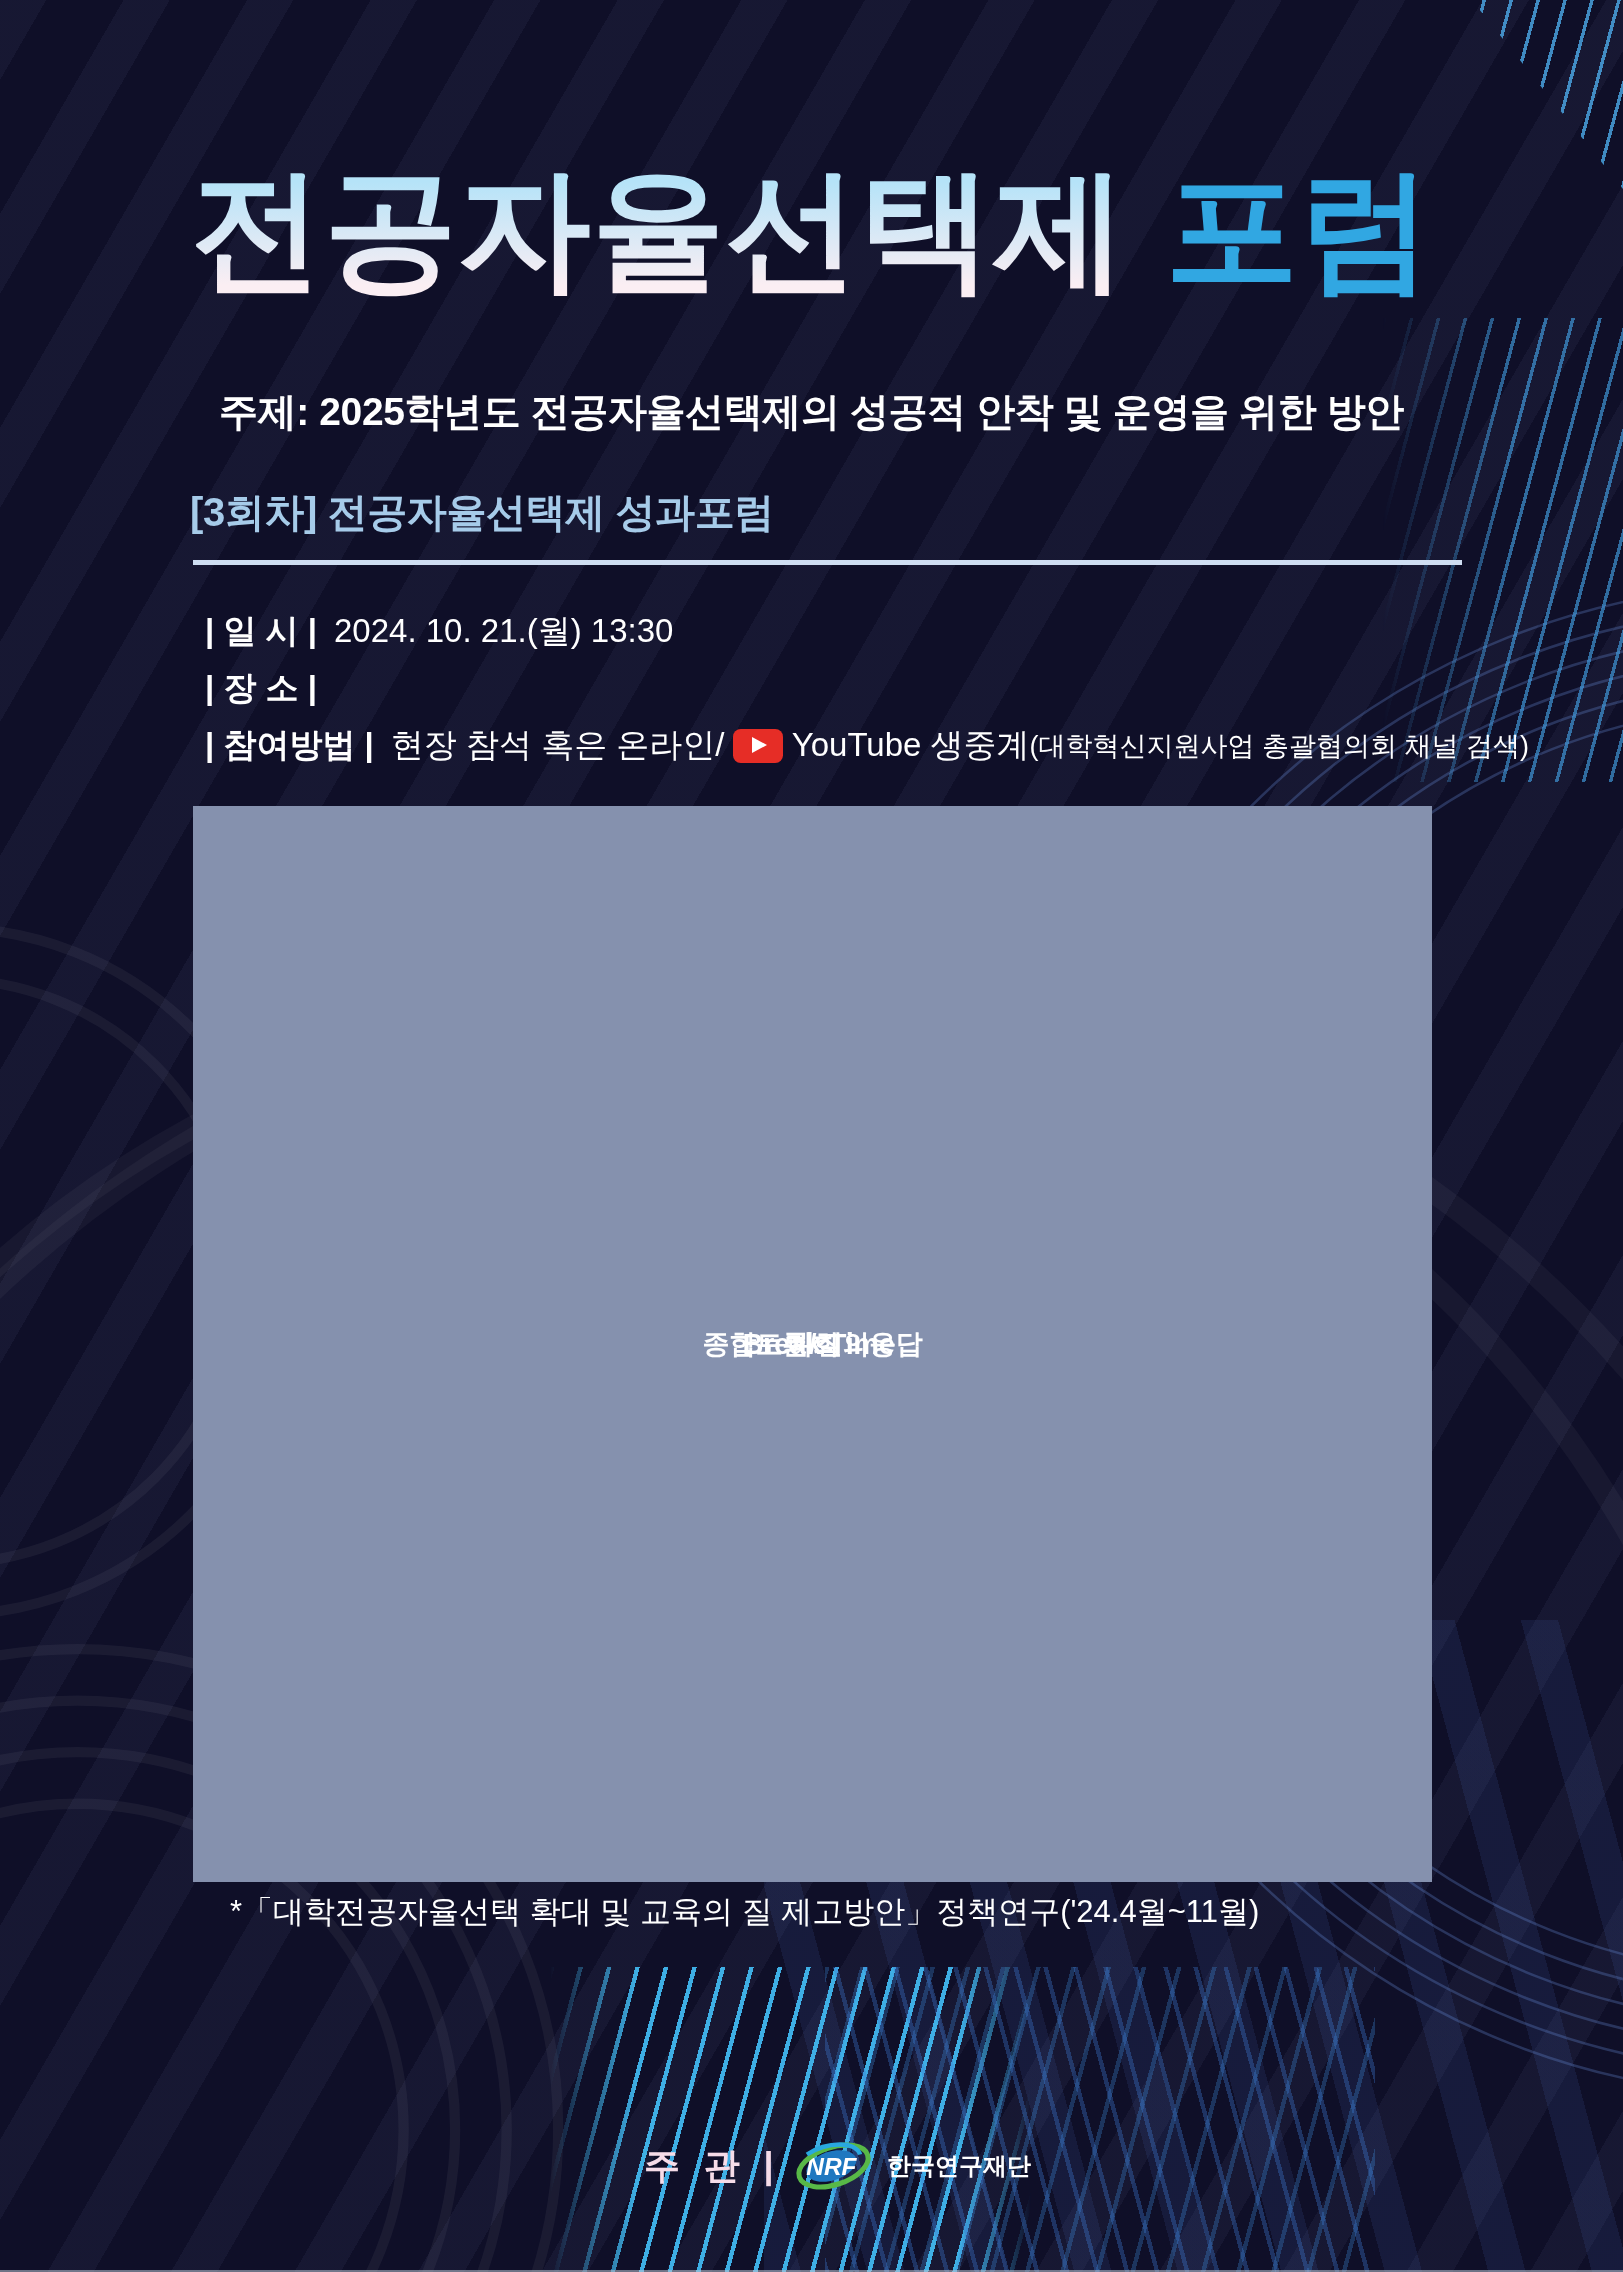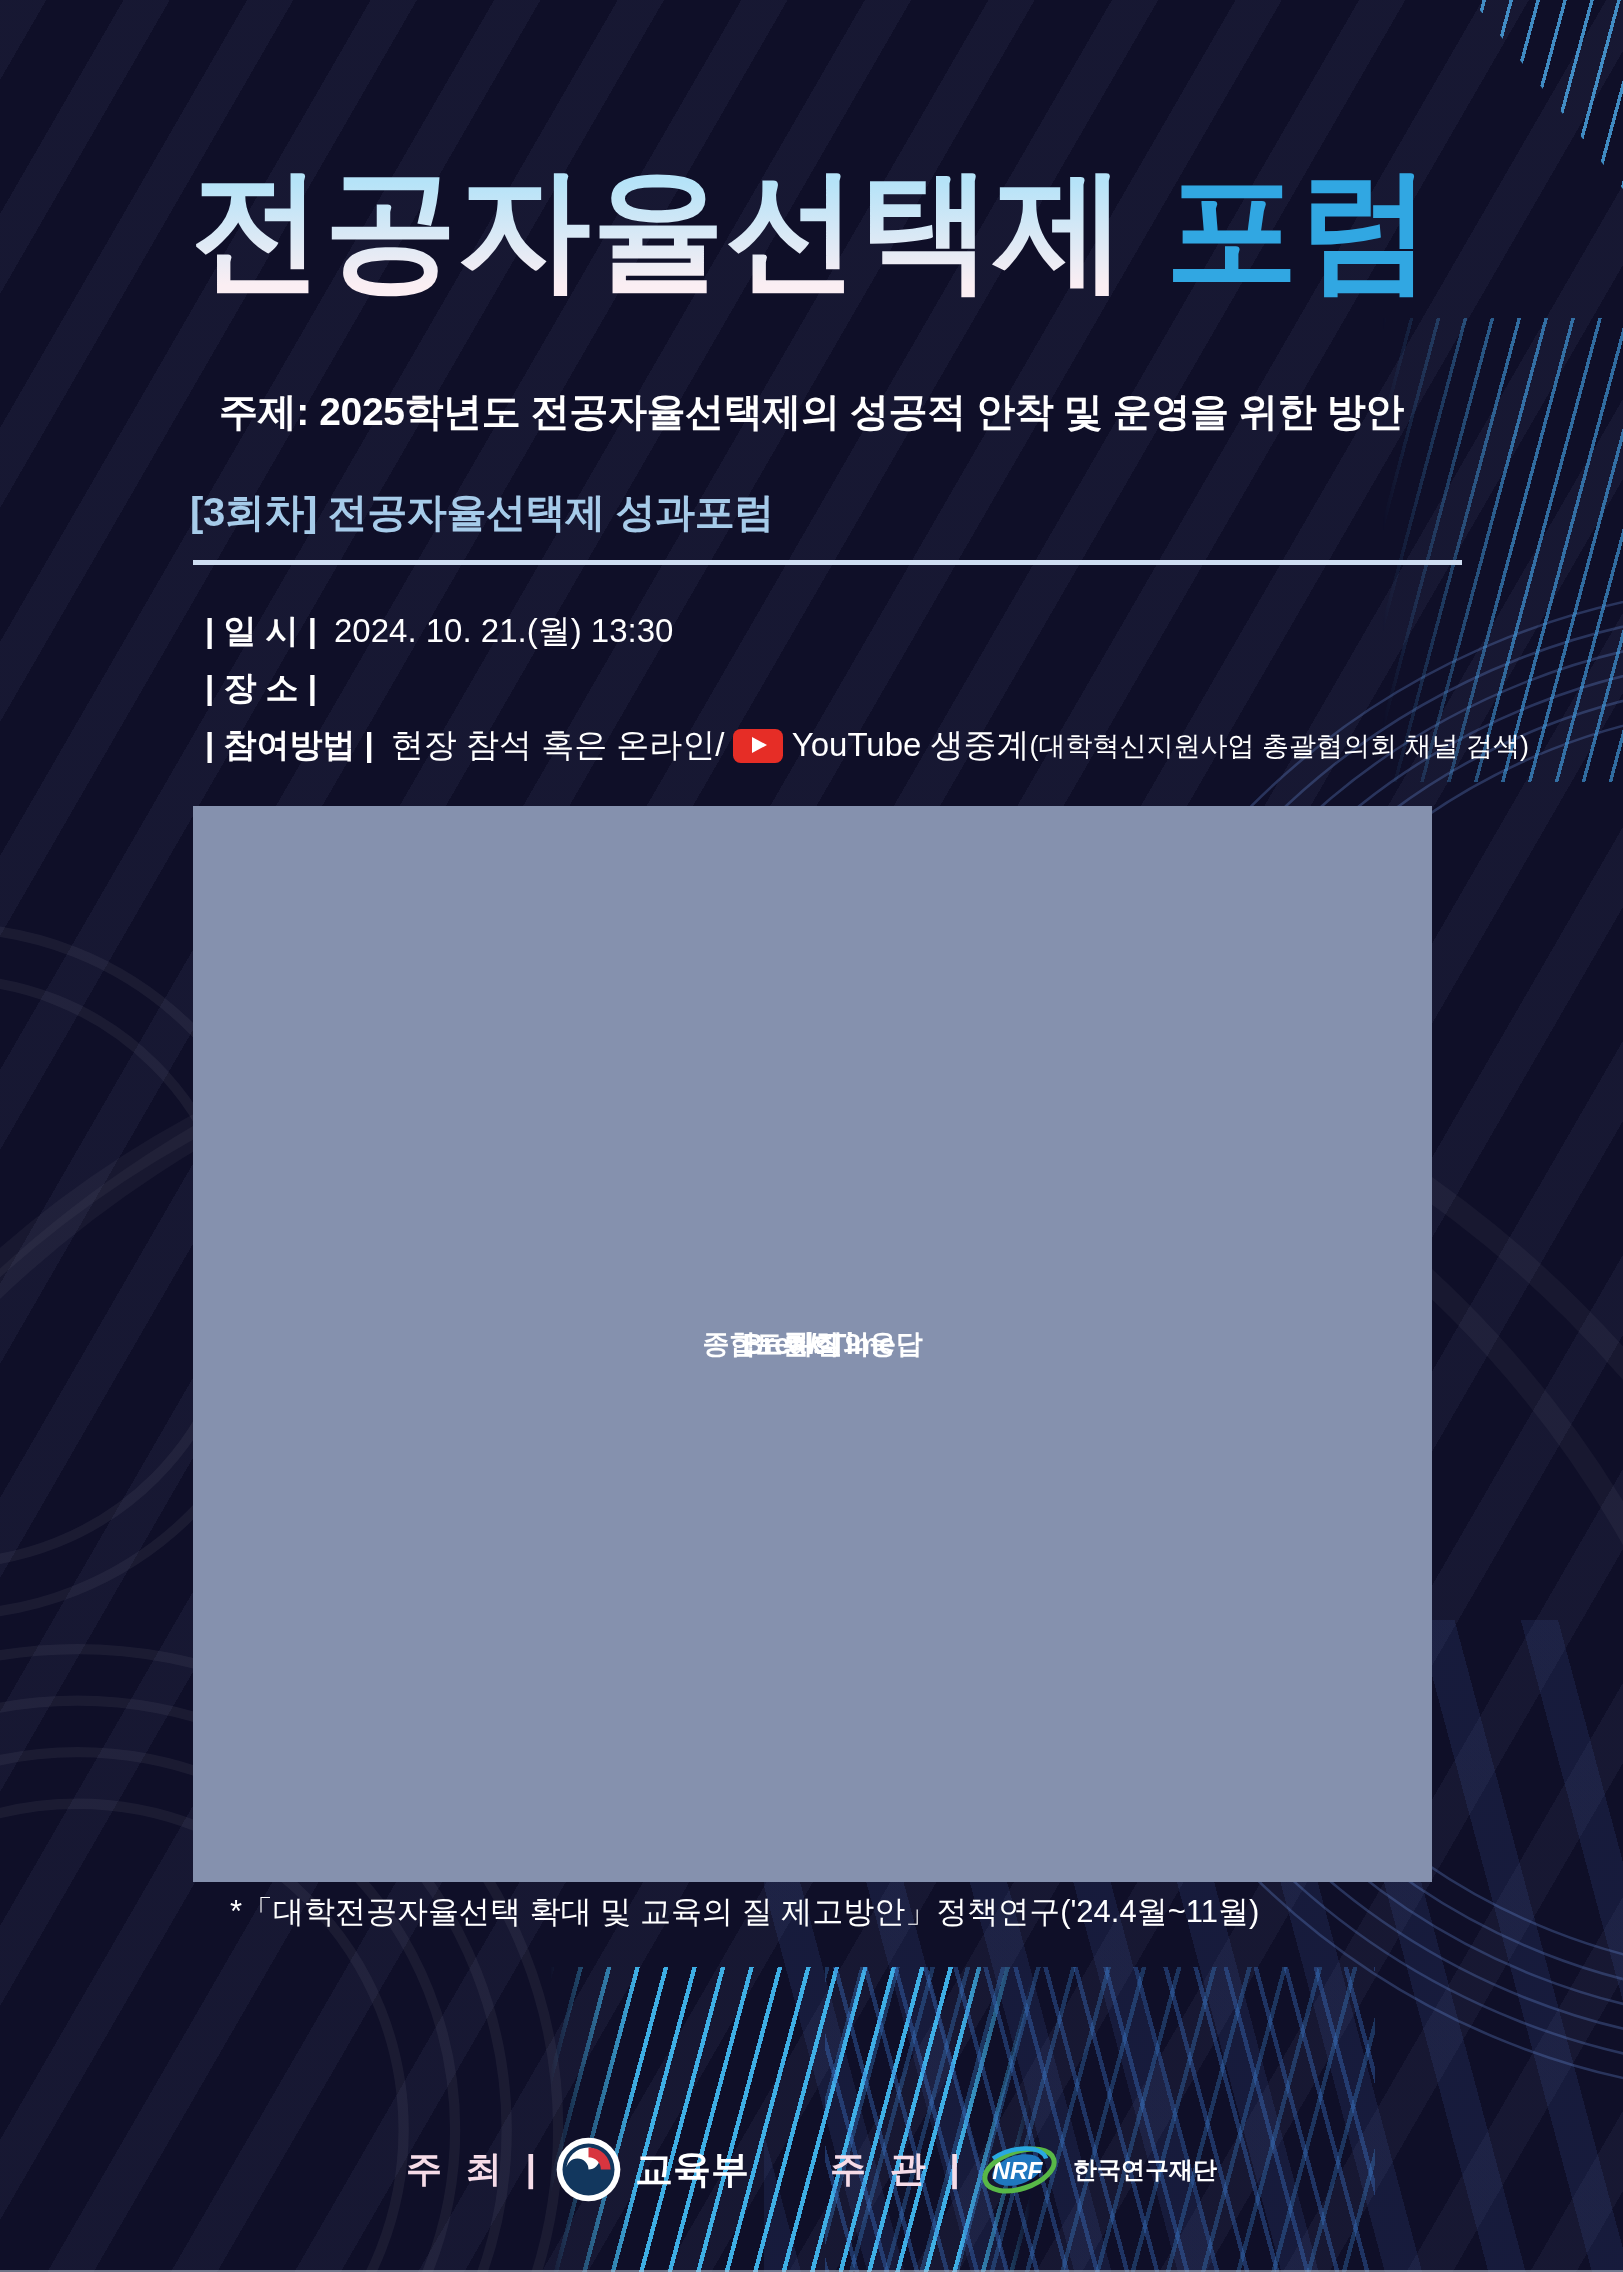--- a/index.html
+++ b/index.html
@@ -316,30 +316,20 @@
         </div>
 
       </div>
         </div>
     </div>
 
     <p class="footnote">*「대학전공자율선택 확대 및 교육의 질 제고방안」정책연구('24.4월~11월)</p>
 
 
     <div class="footer">
-      <div class="logo-wrap">
-        <span class="f-label">주 최 |</span>
-        <svg width="65" height="65" viewBox="0 0 100 100">
-          <circle cx="50" cy="50" r="49" fill="#ffffff"></circle>
-          <circle cx="50" cy="50" r="40" fill="#12375e"></circle>
-          <path d="M50,50 m-34,0 a34,34 0 0 1 34,-34 a17,17 0 0 1 0,34 a17,17 0 0 0 -34,0 z" fill="#ffffff"></path>
-          <path d="M50,16 a34,34 0 0 1 34,34 l-15,0 a19,19 0 0 0 -19,-19 z" fill="#d8353f"></path>
-        </svg>
-        <span class="f-name">교육부</span>
-      </div>
       <div class="logo-wrap organizer-group">
         <span class="f-label">주 관 |</span>
         <svg width="79" height="58" viewBox="0 0 110 80">
           <ellipse cx="52" cy="40" rx="36" ry="20" fill="#1f78c0" transform="rotate(-18 52 40)"></ellipse>
           <text x="52" y="52" text-anchor="middle" font-size="34" font-weight="900" font-style="italic" fill="#ffffff">NRF</text>
           <ellipse cx="55" cy="40" rx="50" ry="26" fill="none" stroke="#58b847" stroke-width="7" transform="rotate(-18 55 40)"></ellipse>
           <path d="M18,24 A48,25 -18 0 1 92,24" stroke="#29a8df" stroke-width="6" fill="none"></path>
         </svg>
         <span class="f-name small">한국연구재단</span>
       </div>

